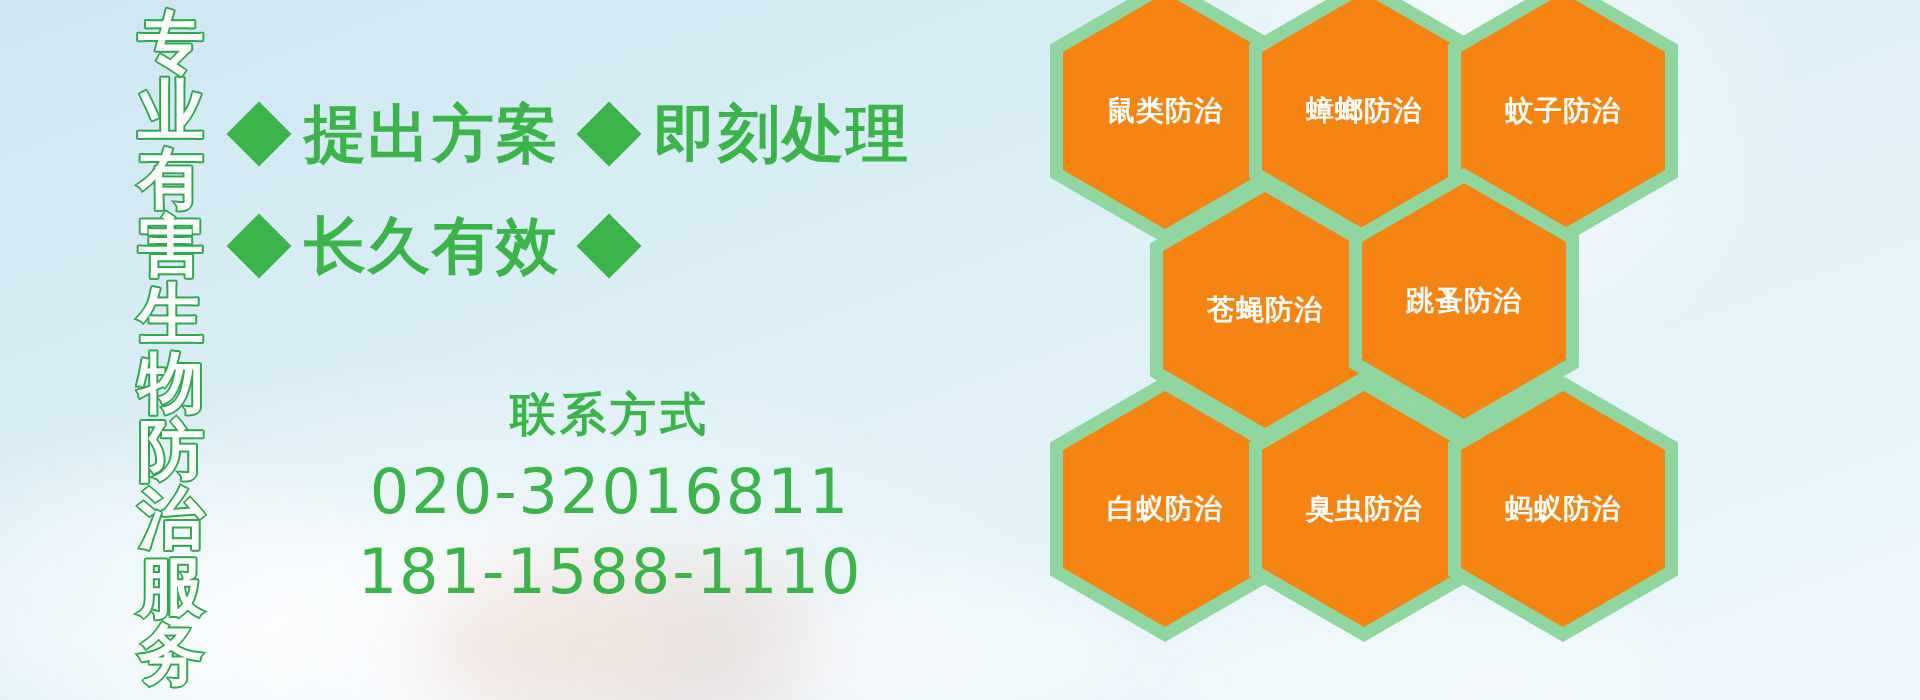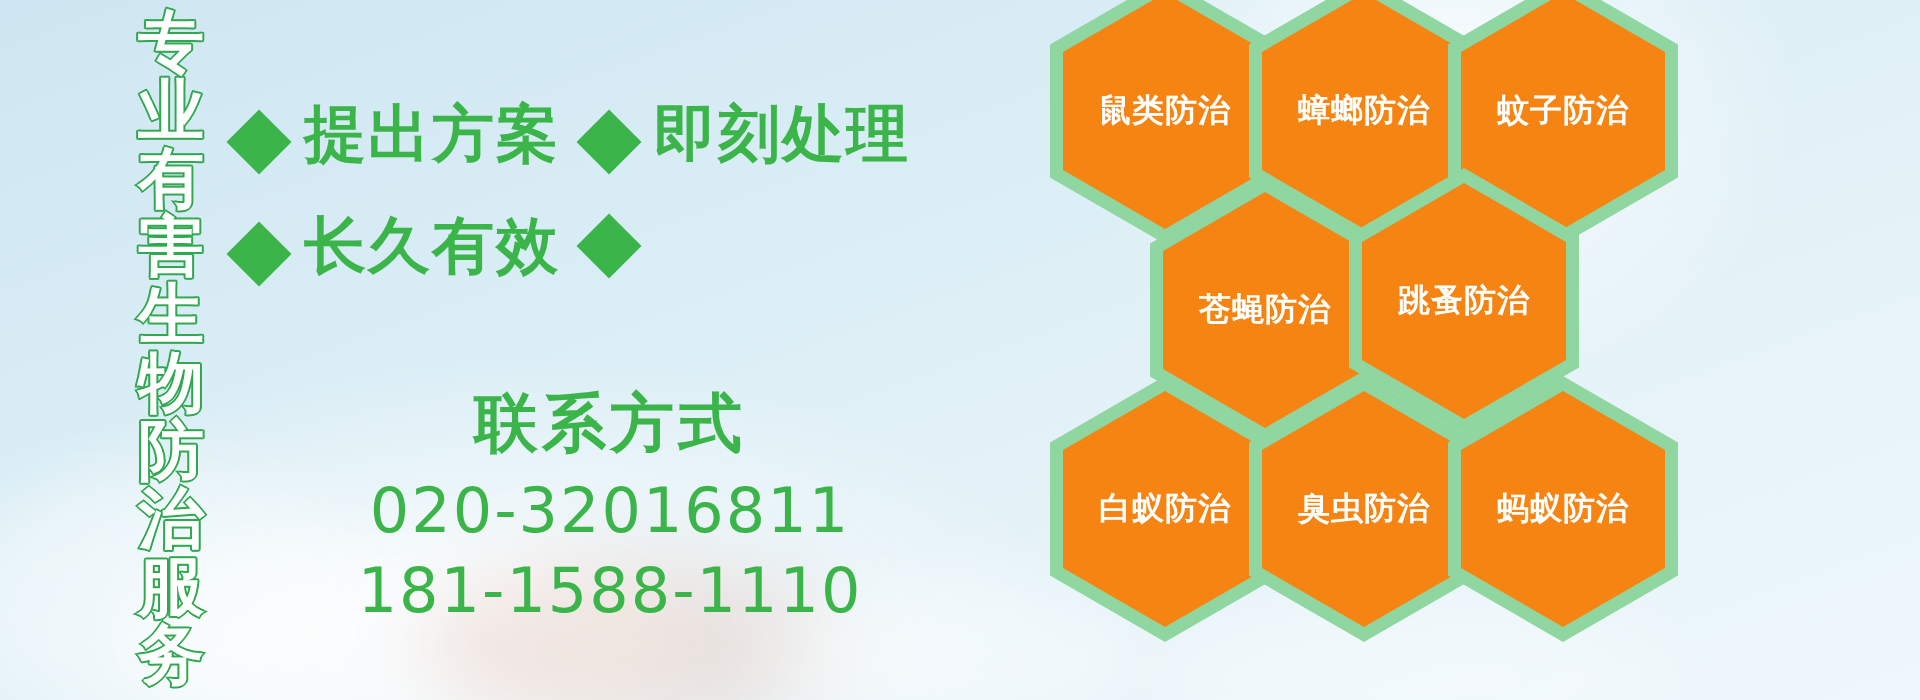--- a/index.html
+++ b/index.html
@@ -72,21 +72,21 @@
     top: 78px;
     width: 660px;
   }
   .feature-row {
     display: flex;
     align-items: center;
     height: 112px;
   }
   .feature-item {
     display: flex;
-    align-items: flex-end;
+    align-items: center;
   }
   .bullet-diamond {
     width: 46px;
     height: 46px;
     background: #3bb54a;
     transform: rotate(45deg);
     flex: none;
     margin-right: 22px;
   }
   .feature-label {
@@ -101,21 +101,21 @@
 
   
   #contact {
     position: absolute;
     left: 300px;
     top: 390px;
     width: 620px;
     text-align: center;
   }
   #contact-heading {
-    font-size: 64px;
+    font-size: 46px;
     font-weight: 700;
     color: #3bb54a;
     letter-spacing: 4px;
     line-height: 1.05;
     margin-bottom: 14px;
   }
   .phone-line {
     font-size: 62px;
     font-weight: 400;
     color: #3bb54a;
@@ -145,21 +145,21 @@
   .hex-inner {
     width: 204px;
     height: 236px;
     clip-path: polygon(50% 0%, 100% 25%, 100% 75%, 50% 100%, 0% 75%, 0% 25%);
     background: #f68412;
     display: flex;
     align-items: center;
     justify-content: center;
   }
   .hex-label {
-    font-size: 32px;
+    font-size: 28px;
     font-weight: 700;
     color: #ffffff;
     letter-spacing: 1px;
     white-space: nowrap;
     text-align: center;
   }
 
   
   .hex-r1c1 { left: 0px;   top: 0px; }
   .hex-r1c2 { left: 199px; top: 0px; }

